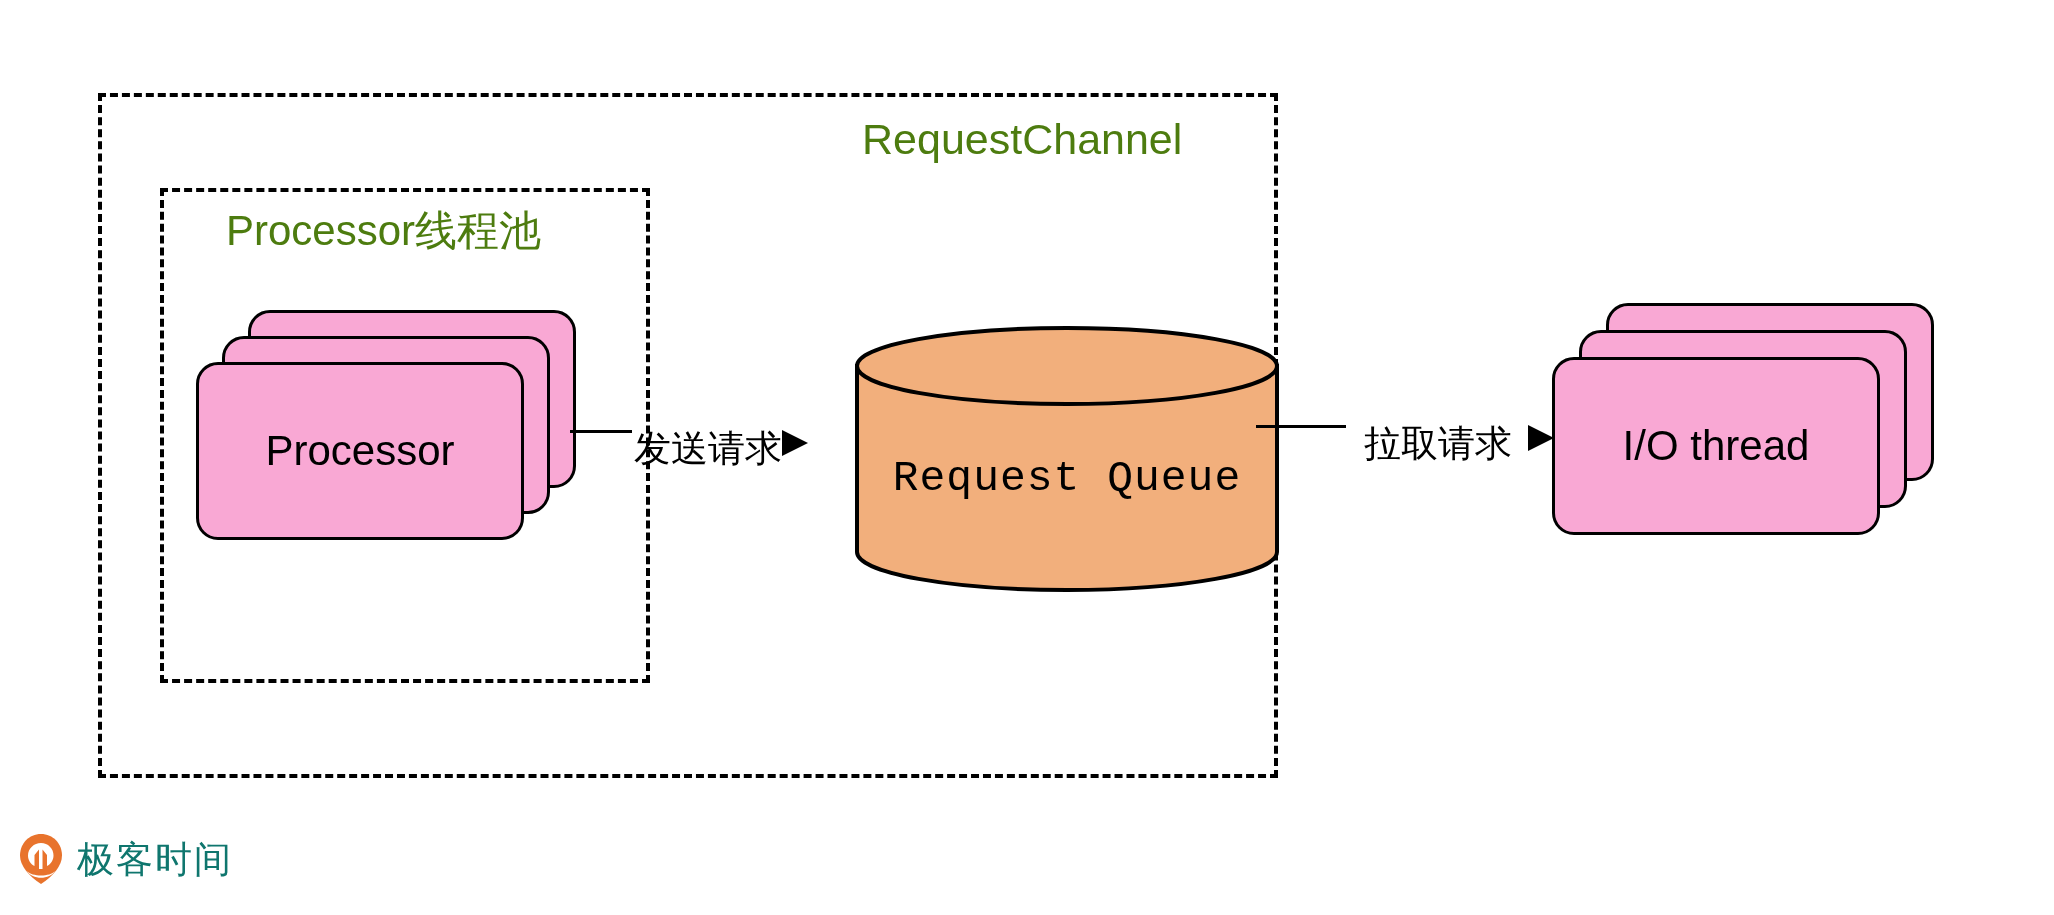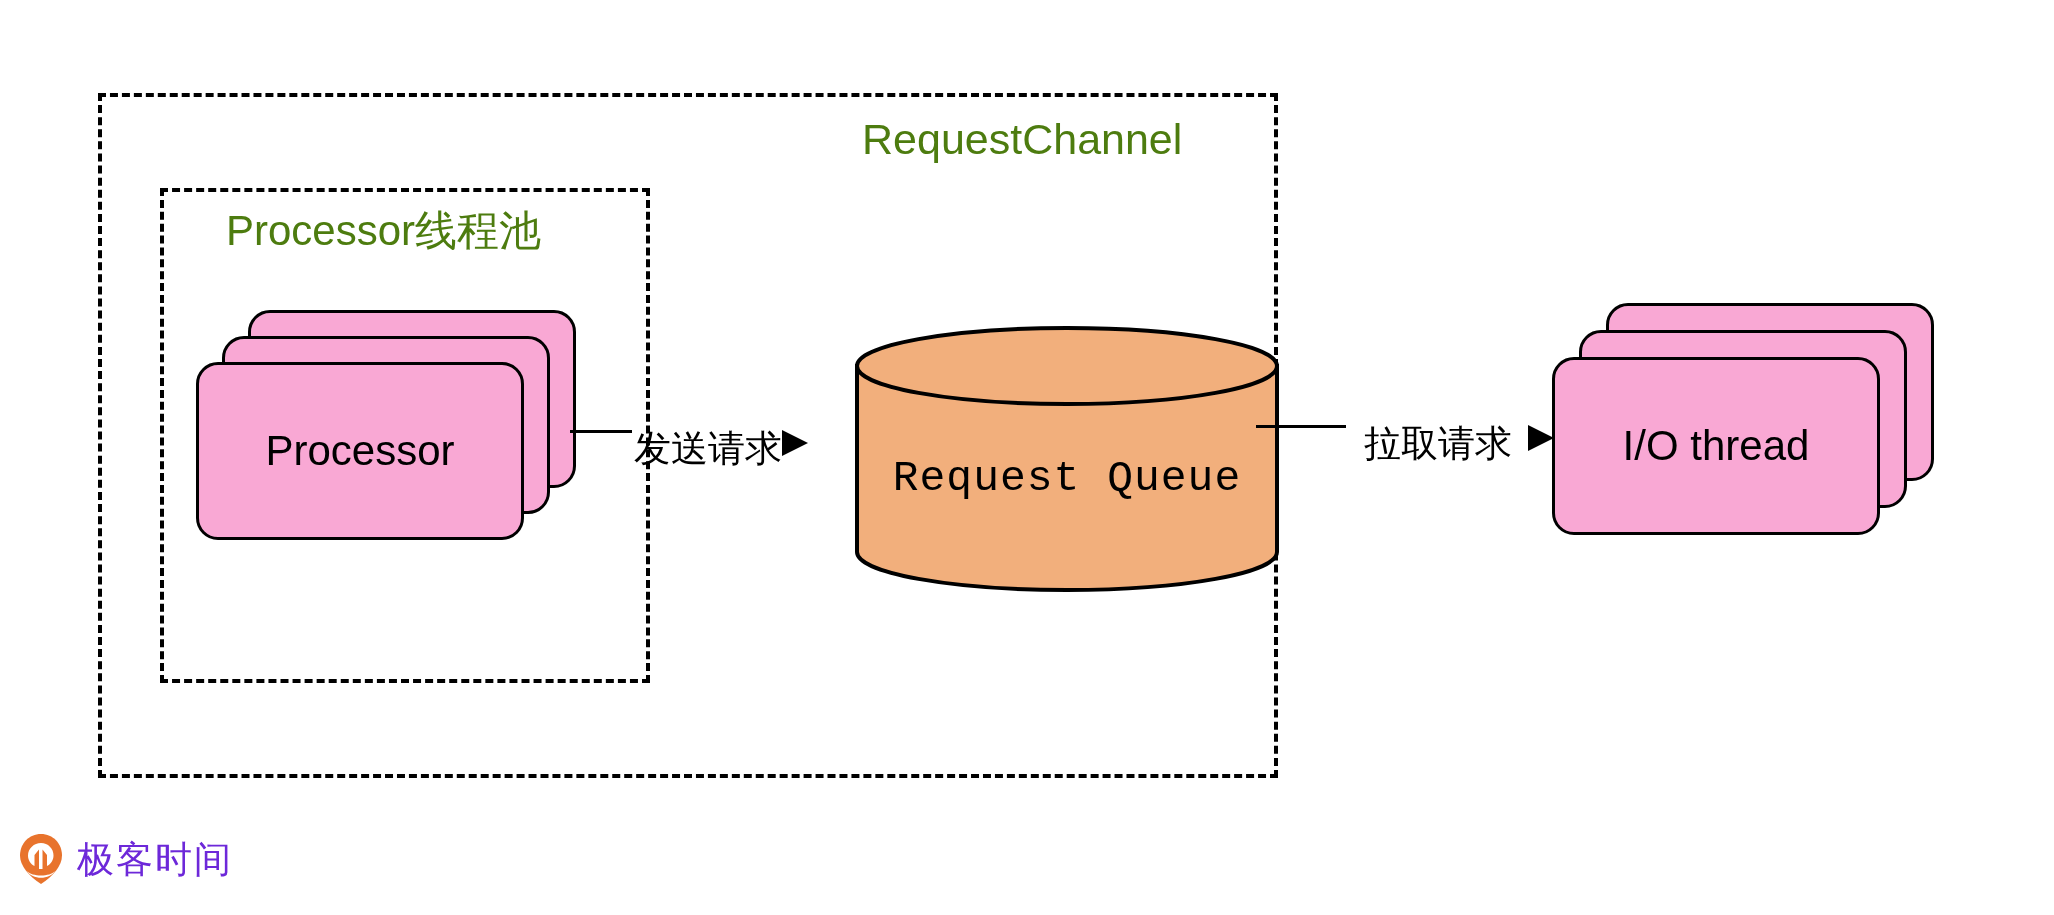--- a/index.html
+++ b/index.html
@@ -191,21 +191,21 @@
     align-items: center;
     gap: 13px;
   }
   #geektime-logo-icon {
     width: 46px;
     height: 52px;
     flex: none;
   }
   #watermark-text {
     font-size: 37px;
-    color: #6d28d9;
+    color: #0f766e;
     letter-spacing: 2px;
     line-height: 1;
     white-space: nowrap;
   }
 </style>
 </head>
 <body>
 
 <div id="canvas">
 

